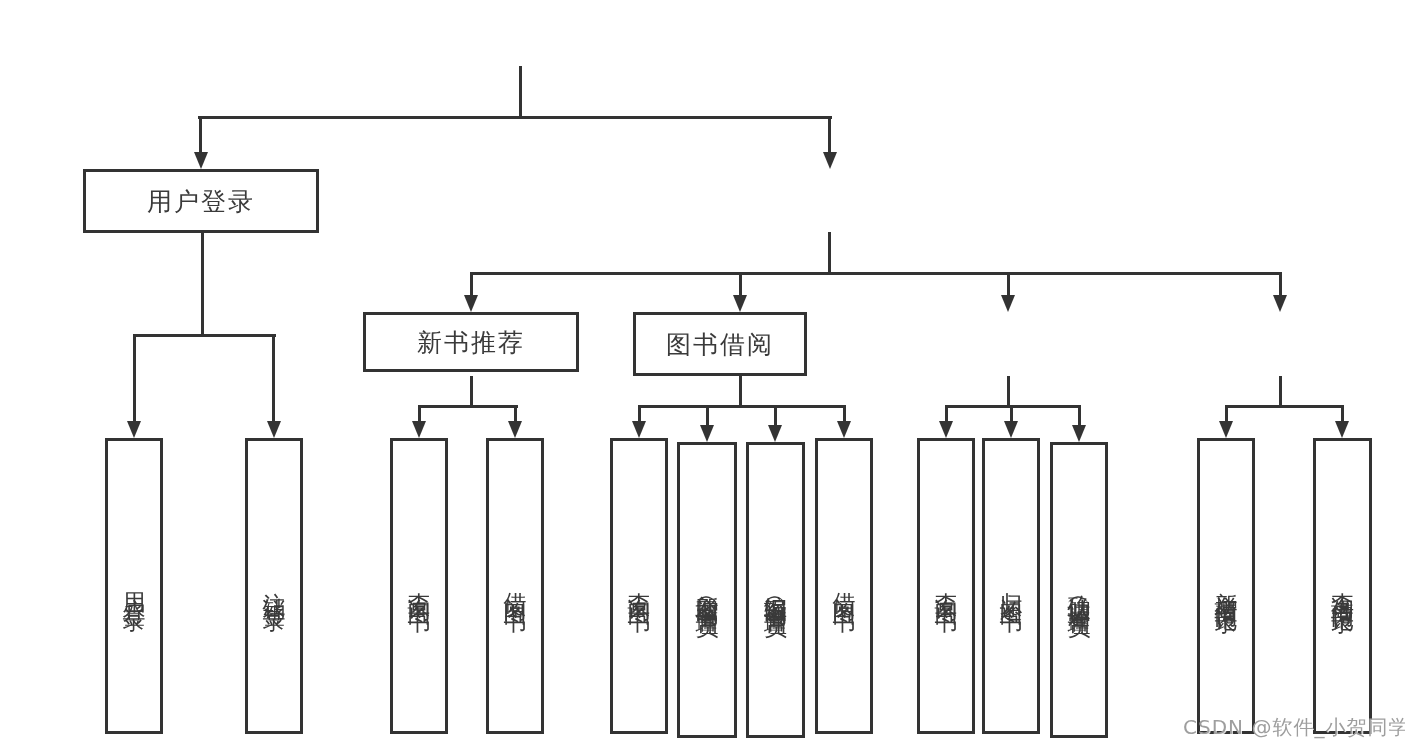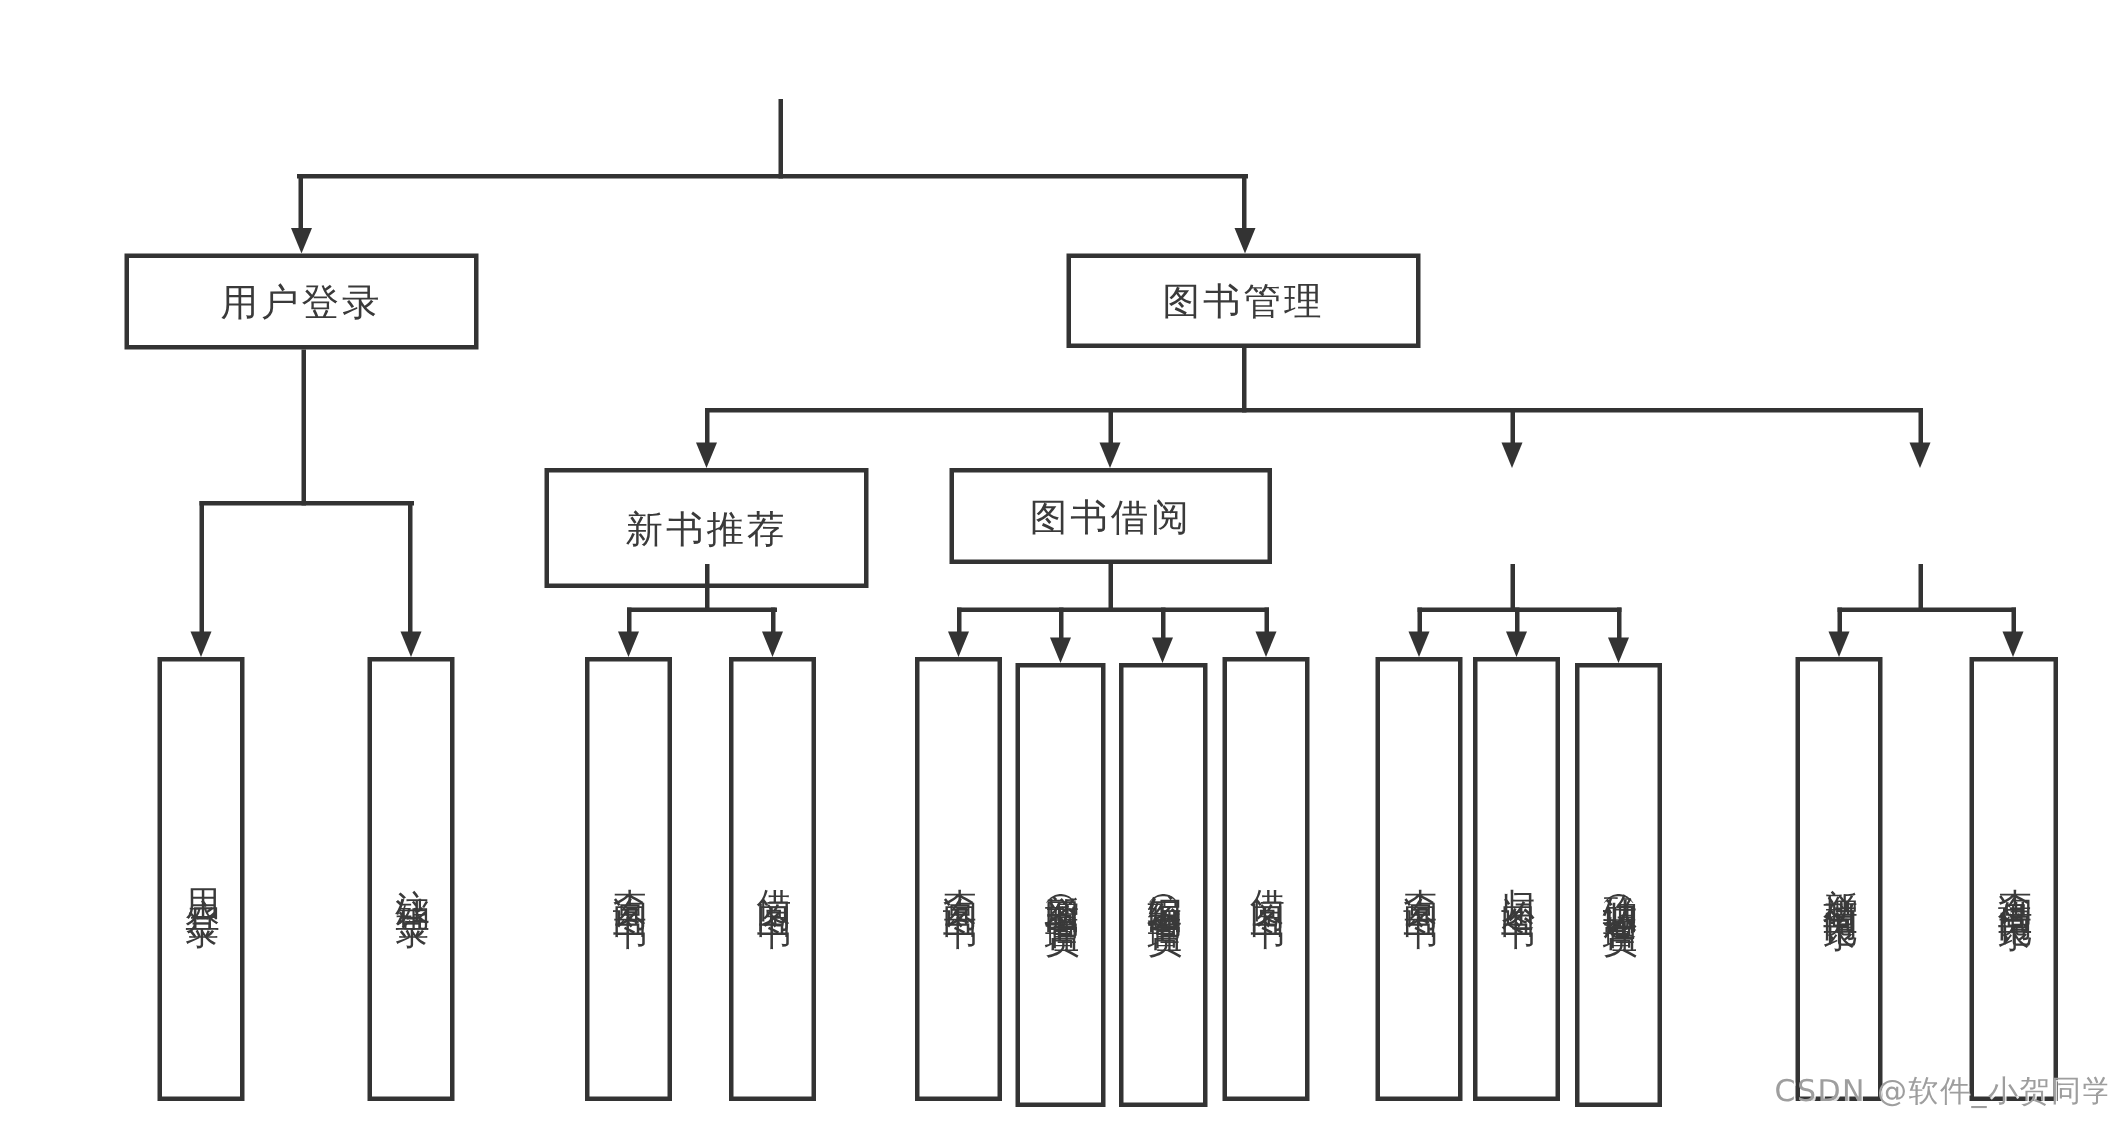--- a/index.html
+++ b/index.html
@@ -44,42 +44,41 @@
 
 
   <div class="vline" style="left:519px;top:66px;height:53px"></div>
   <div class="hline" style="left:198px;top:116px;width:634px"></div>
   <div class="vline" style="left:199px;top:116px;height:37px"></div>
   <div class="arrow" style="left:194px;top:152px"></div>
   <div class="vline" style="left:828px;top:116px;height:37px"></div>
   <div class="arrow" style="left:823px;top:152px"></div>
 
   <div class="node" style="left:83px;top:169px;width:236px;height:64px">用户登录</div>
-  <div class="node" style="left:711px;top:169px;width:236px;height:63px">图书管理</div>
 
   <div class="vline" style="left:201px;top:233px;height:104px"></div>
   <div class="hline" style="left:133px;top:334px;width:143px"></div>
   <div class="vline" style="left:133px;top:334px;height:88px"></div>
   <div class="arrow" style="left:127px;top:421px"></div>
   <div class="vline" style="left:272px;top:334px;height:88px"></div>
   <div class="arrow" style="left:267px;top:421px"></div>
 
   <div class="vline" style="left:828px;top:232px;height:43px"></div>
   <div class="hline" style="left:470px;top:272px;width:812px"></div>
   <div class="vline" style="left:470px;top:272px;height:25px"></div>
   <div class="arrow" style="left:464px;top:295px"></div>
   <div class="vline" style="left:739px;top:272px;height:25px"></div>
   <div class="arrow" style="left:733px;top:295px"></div>
   <div class="vline" style="left:1007px;top:272px;height:25px"></div>
   <div class="arrow" style="left:1001px;top:295px"></div>
   <div class="vline" style="left:1279px;top:272px;height:25px"></div>
   <div class="arrow" style="left:1273px;top:295px"></div>
 
-  <div class="node" style="left:363px;top:312px;width:216px;height:80px">新书推荐</div>
-  <div class="node" style="left:633px;top:312px;width:215px;height:64px">图书借阅</div>
+  <div class="node" style="left:363px;top:312px;width:216px;height:60px">新书推荐</div>
+  <div class="node" style="left:633px;top:312px;width:174px;height:64px">图书借阅</div>
 
   <div class="vline" style="left:470px;top:376px;height:32px"></div>
   <div class="hline" style="left:418px;top:405px;width:100px"></div>
   <div class="vline" style="left:418px;top:405px;height:18px"></div>
   <div class="arrow" style="left:412px;top:421px"></div>
   <div class="vline" style="left:514px;top:405px;height:18px"></div>
   <div class="arrow" style="left:508px;top:421px"></div>
 
   <div class="vline" style="left:739px;top:376px;height:32px"></div>
   <div class="hline" style="left:638px;top:405px;width:208px"></div>

